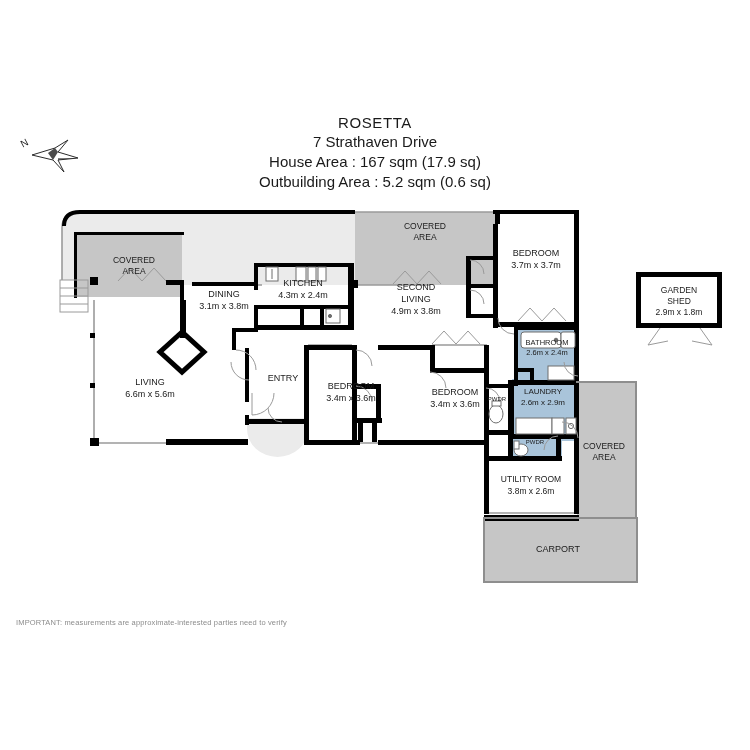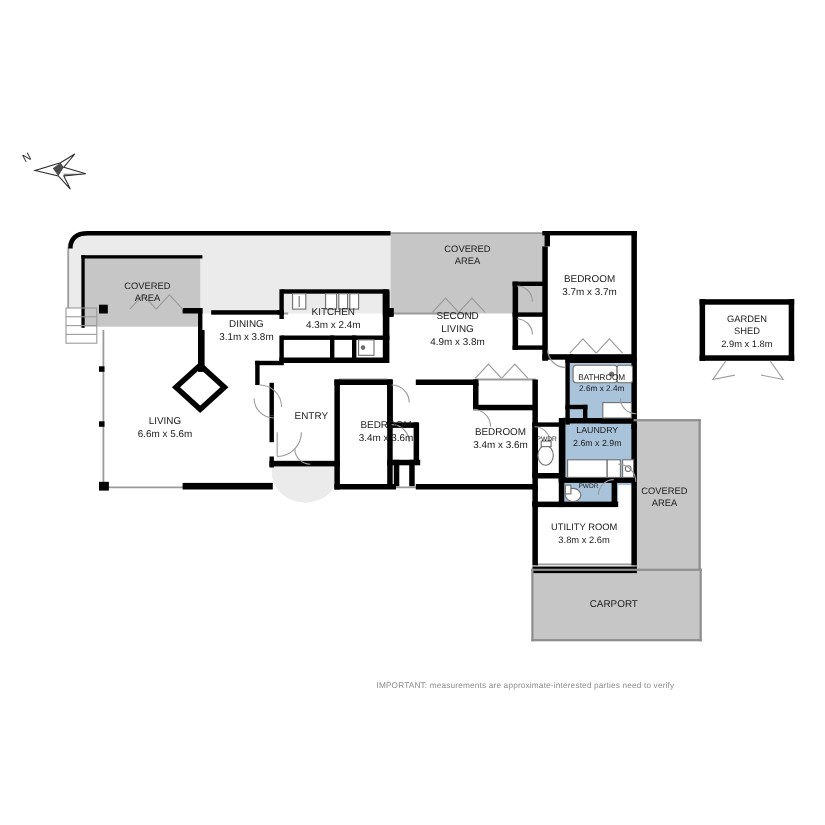--- a/index.html
+++ b/index.html
@@ -2,29 +2,35 @@
 <html><head>
 <meta charset="utf-8">
 <style>
   html,body{margin:0;padding:0;background:#ffffff;}
   body{width:750px;height:750px;font-family:"Liberation Sans",sans-serif;color:#1a1a1a;position:relative;overflow:hidden;}
   #stage{position:absolute;left:0;top:0;width:750px;height:750px;}
   .titleblock{position:absolute;left:0;top:113px;width:750px;text-align:center;}
   .t-name{font-size:15px;letter-spacing:.6px;line-height:19px;}
   .t-addr{font-size:15px;line-height:20px;}
   .t-area{font-size:15px;line-height:20px;}
-  .footer{position:absolute;left:3px;top:618px;width:610px;text-align:right;font-size:7.5px;color:#8c8c8c;letter-spacing:.15px;}
+  .footer{position:absolute;left:16px;top:618px;width:610px;text-align:left;font-size:7.5px;color:#8c8c8c;letter-spacing:.15px;}
   svg{position:absolute;left:0;top:0;}
   .rmlabel{font-family:"Liberation Sans",sans-serif;fill:#1a1a1a;text-anchor:middle;}
 </style>
 </head>
 <body>
 
 <div id="stage">
 
+  <div class="titleblock">
+    <div class="t-name">ROSETTA</div>
+    <div class="t-addr">7 Strathaven Drive</div>
+    <div class="t-area">House Area : 167 sqm (17.9 sq)</div>
+    <div class="t-area">Outbuilding Area : 5.2 sqm (0.6 sq)</div>
+  </div>
 
   <svg width="750" height="750" viewBox="0 0 750 750">
 
     <g>
       <polygon points="55,148 68,140 58,152 78,158 58,160 64,172 53,160 32,155" fill="#ffffff" stroke="#2b2b2b" stroke-width="1"></polygon>
       <polygon points="55,148 58,152 53,160 48,153" fill="#2b2b2b" opacity="0.85"></polygon>
       <polygon points="58,158 78,158 58,160" fill="#2b2b2b" opacity="0.6"></polygon>
       <text x="26" y="146" class="rmlabel" font-size="10" text-anchor="middle" transform="rotate(-28 26 146)">N</text>
     </g>
 

